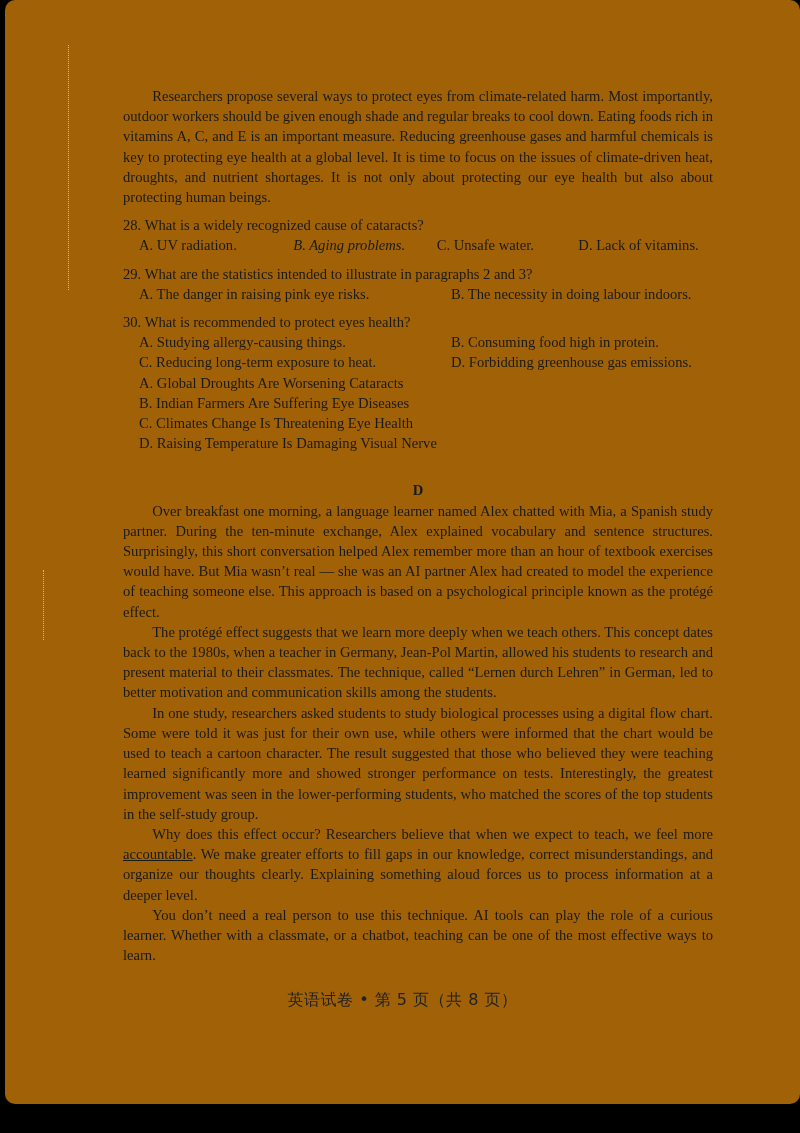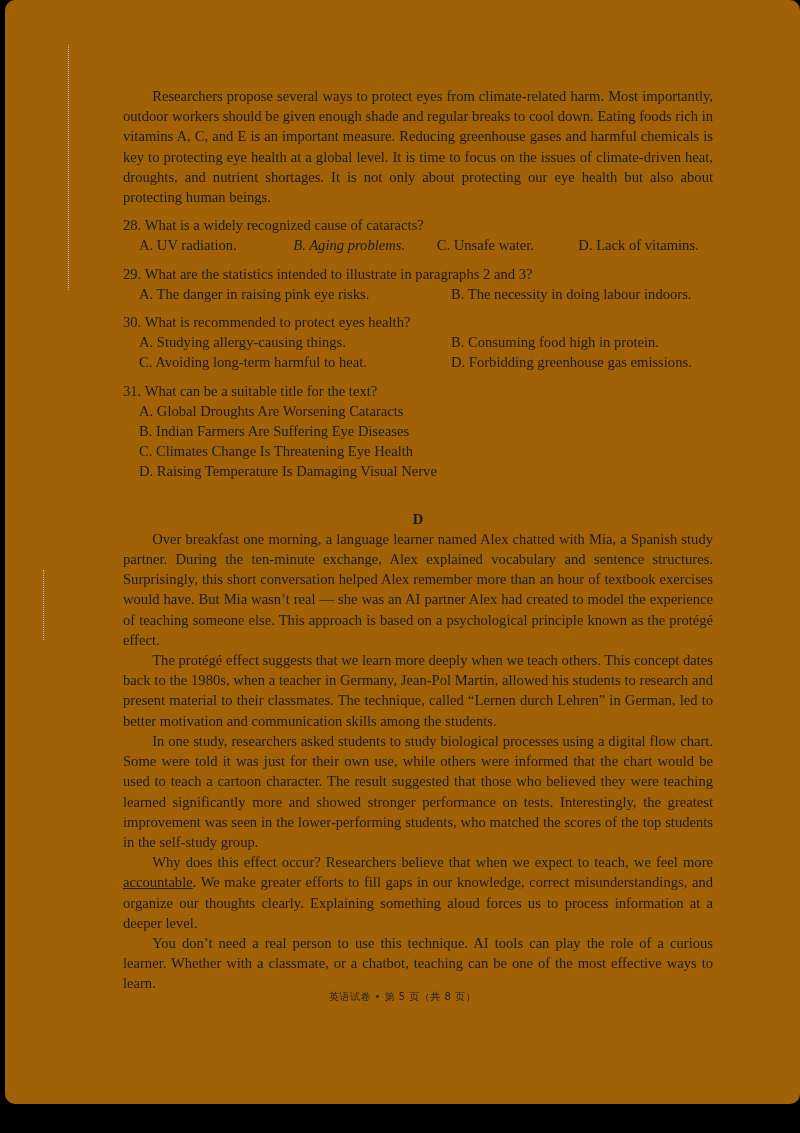--- a/index.html
+++ b/index.html
@@ -31,21 +31,21 @@
     .opts-4 .opt:nth-child(3) { width: 140px; }
     .opts-4 .opt:nth-child(4) { width: 150px; }
     .opts-2 .opt:first-child { width: 296px; }
     .q .opts-4, .q .opts-2, .q .opts-col { margin-left: 0; gap: 16px; }
     .section-title {
       text-align: center; font-weight: bold; margin: 27px 0 0 0;
     }
     .underline { text-decoration: underline; }
     .footer {
       position: absolute; top: 990px; left: 0; width: 795px; text-align: center;
-      font-family: "DejaVu Sans", sans-serif; font-size: 10px; color: #222;
+      font-family: "DejaVu Sans", sans-serif; font-size: 16px; color: #222;
       letter-spacing: 0.5px;
     }
   </style>
 </head>
 <body>
 
 <div class="page">
   <div class="margin-line" style="left:63px; top:45px; height:245px;"></div>
   <div class="margin-line" style="left:38px; top:570px; height:70px;"></div>
 
@@ -70,27 +70,26 @@
       </div>
     </div>
 
     <div class="q">
       <span class="q-stem">30. What is recommended to protect eyes health?</span>
       <div class="opts-row opts-2" style="padding-left:16px;">
         <span class="opt">A. Studying allergy-causing things.</span>
         <span class="opt">B. Consuming food high in protein.</span>
       </div>
       <div class="opts-row opts-2" style="padding-left:16px;">
-        <span class="opt">C. Avoiding long-term harmful to heat.</span>
+        <span class="opt">C. Reducing long-term exposure to heat.</span>
         <span class="opt">D. Forbidding greenhouse gas emissions.</span>
       </div>
     </div>
 
     <div class="q">
-      <span class="q-stem">31. What can be a suitable title for the text?</span>
       <div style="padding-left:16px;">
         <span class="opt">A. Global Droughts Are Worsening Cataracts</span>
         <span class="opt">B. Indian Farmers Are Suffering Eye Diseases</span>
         <span class="opt">C. Climates Change Is Threatening Eye Health</span>
         <span class="opt">D. Raising Temperature Is Damaging Visual Nerve</span>
       </div>
     </div>
 
     <div class="section-title">D</div>
 

